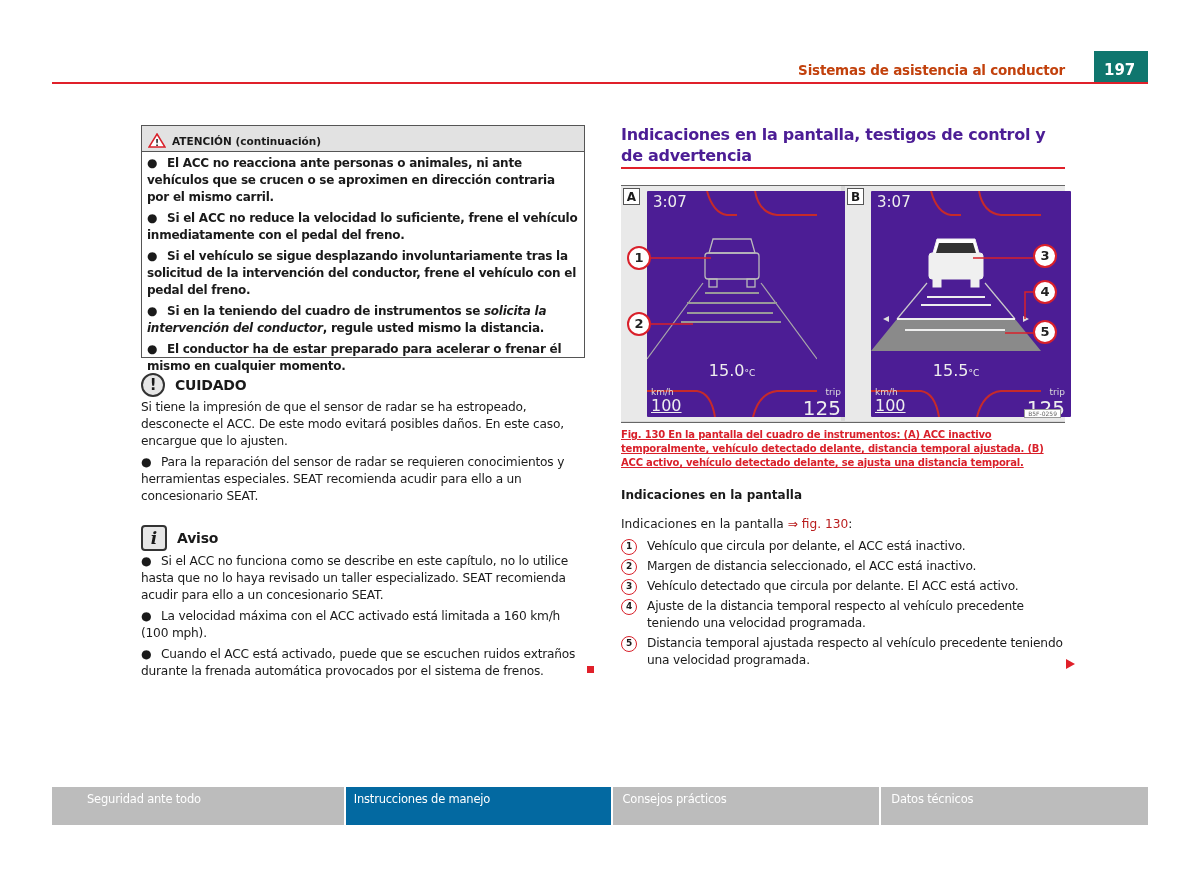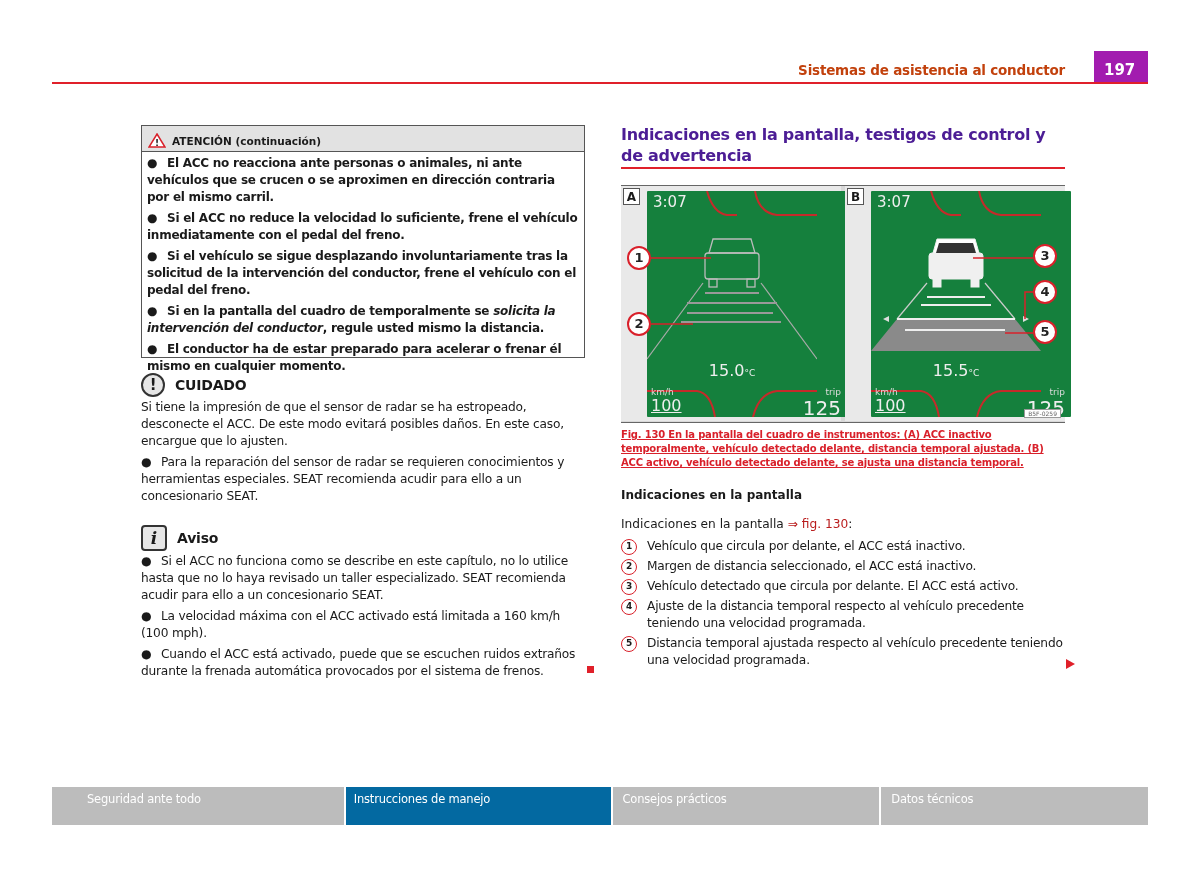--- a/index.html
+++ b/index.html
@@ -3,21 +3,21 @@
 <meta charset="utf-8">
 <style>
   * { box-sizing: border-box; margin: 0; padding: 0; }
   html, body { width: 1200px; height: 876px; background: #ffffff; overflow: hidden; }
   body { position: relative; font-family: "DejaVu Sans", sans-serif; color: #1a1a1a; }
 
   
   .hdr-line { position: absolute; left: 52px; top: 82px; width: 1096px; height: 2px; background: #e0202a; }
   .hdr-title { position: absolute; left: 780px; top: 62px; width: 285px; text-align: right;
     font-family: "DejaVu Sans", sans-serif; font-weight: bold; font-size: 13.5px; color: #c2410c; letter-spacing: -0.2px; }
-  .hdr-page { position: absolute; left: 1094px; top: 51px; width: 54px; height: 33px; background: #a21caf;
+  .hdr-page { position: absolute; left: 1094px; top: 51px; width: 54px; height: 33px; background: #0f766e;
     color: #fff; font-weight: bold; font-size: 15px; padding: 10px 16px 0 10px; }
 
   
   .warn { position: absolute; left: 141px; top: 125px; width: 444px; height: 233px; border: 1.5px solid #555; }
   .warn-head { height: 26px; background: #e2e2e2; border-bottom: 1.5px solid #555; padding: 4px 0 0 6px;
     font-weight: bold; font-size: 10.5px; display: flex; align-items: center; gap: 6px; }
   .warn-body { padding: 3px 6px 0 5px; font-size: 12px; font-weight: bold; line-height: 17px; letter-spacing: -0.25px; }
   .warn-body p { margin-bottom: 4px; }
   .bullet { display: inline-block; width: 20px; }
   .ital { font-style: italic; }
@@ -37,21 +37,21 @@
     font-size: 16px; line-height: 21px; letter-spacing: -0.3px; }
   .sec-line { position: absolute; left: 621px; top: 167px; width: 444px; height: 2px; background: #e0202a; }
 
   .figure { position: absolute; left: 621px; top: 185px; width: 444px; height: 238px; background: #d8d8d8;
     border-top: 1.5px solid #666; border-bottom: 1.5px solid #666; }
   .panel { position: absolute; top: 0; width: 220px; height: 235px; background: #e9e9e9; }
   .panel-a { left: 0; }
   .panel-b { left: 224px; }
   .panel-letter { position: absolute; left: 2px; top: 2px; width: 17px; height: 17px; background: #fff;
     border: 1px solid #555; font-weight: bold; font-size: 12px; text-align: center; line-height: 16px; }
-  .screen { position: absolute; left: 26px; top: 5px; width: 200px; height: 226px; background: #15803d; border-radius: 1px; overflow: hidden; }
+  .screen { position: absolute; left: 26px; top: 5px; width: 200px; height: 226px; background: #4c1d95; border-radius: 1px; overflow: hidden; }
   .scr-time { position: absolute; left: 6px; top: 2px; color: #eee; font-size: 15px; }
   .scr-temp { position: absolute; left: 0; width: 170px; top: 170px; text-align: center; color: #eee; font-size: 16px; }
   .scr-temp small { font-size: 9px; }
   .scr-kmh { position: absolute; left: 4px; top: 196px; color: #ddd; font-size: 9px; }
   .scr-speed { position: absolute; left: 4px; top: 205px; color: #eee; font-size: 16px; text-decoration: underline; }
   .scr-trip { position: absolute; right: 6px; top: 196px; color: #ddd; font-size: 9px; }
   .scr-tripval { position: absolute; right: 6px; top: 205px; color: #eee; font-size: 20px; }
   .callout { position: absolute; width: 24px; height: 24px; border-radius: 50%; background: #fff;
     border: 2px solid #d9202a; font-weight: bold; font-size: 13px; text-align: center; line-height: 20px; color: #222; }
   .fig-code { position: absolute; right: 4px; bottom: 3px; background: #fff; font-size: 6px; color: #666; padding: 0 3px; border: 1px solid #999; }
@@ -86,21 +86,21 @@
     <svg width="18" height="15" viewBox="0 0 18 15">
       <path d="M9 1 L17 14 L1 14 Z" fill="#fff" stroke="#d9202a" stroke-width="1.5"></path>
       <text x="9" y="12.5" font-size="9" font-weight="bold" text-anchor="middle" fill="#222" font-family="DejaVu Sans, sans-serif">!</text>
     </svg>
     <span>ATENCIÓN (continuación)</span>
   </div>
   <div class="warn-body">
     <p><span class="bullet">●</span><span>El ACC no reacciona ante personas o animales, ni ante vehículos que se crucen o se aproximen en dirección contraria por el mismo carril.</span></p>
     <p><span class="bullet">●</span><span>Si el ACC no reduce la velocidad lo suficiente, frene el vehículo inmediatamente con el pedal del freno.</span></p>
     <p><span class="bullet">●</span><span>Si el vehículo se sigue desplazando involuntariamente tras la solicitud de la intervención del conductor, frene el vehículo con el pedal del freno.</span></p>
-    <p><span class="bullet">●</span><span>Si en la pantalla del cuadro de temporalmente se </span><span class="ital">solicita la intervención del conductor</span><span>, regule usted mismo la distancia.</span></p>
+    <p><span class="bullet">●</span><span>Si en la teniendo del cuadro de instrumentos se </span><span class="ital">solicita la intervención del conductor</span><span>, regule usted mismo la distancia.</span></p>
     <p><span class="bullet">●</span><span>El conductor ha de estar preparado para acelerar o frenar él mismo en cualquier momento.</span></p>
   </div>
 </div>
 
 <div class="note" style="top:373px;">
   <div class="note-title">
     <span class="icon-excl">!</span>
     <span>CUIDADO</span>
   </div>
   <p>Si tiene la impresión de que el sensor de radar se ha estropeado, desconecte el ACC. De este modo evitará posibles daños. En este caso, encargue que lo ajusten.</p>

